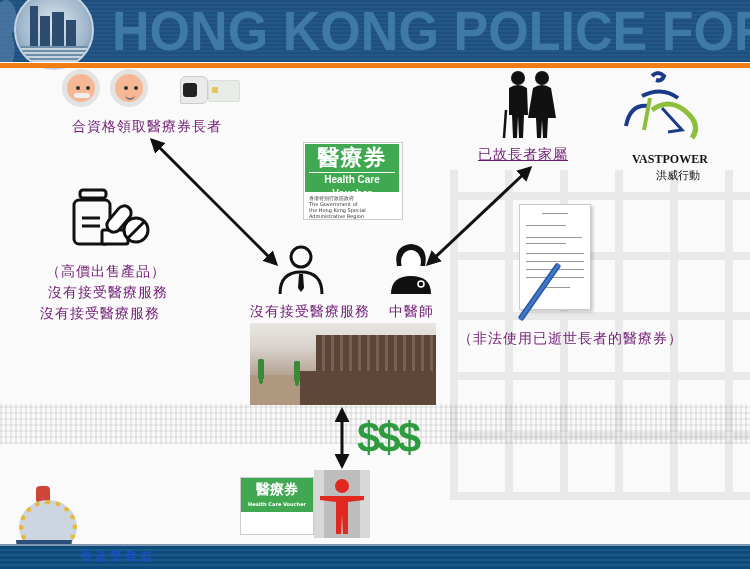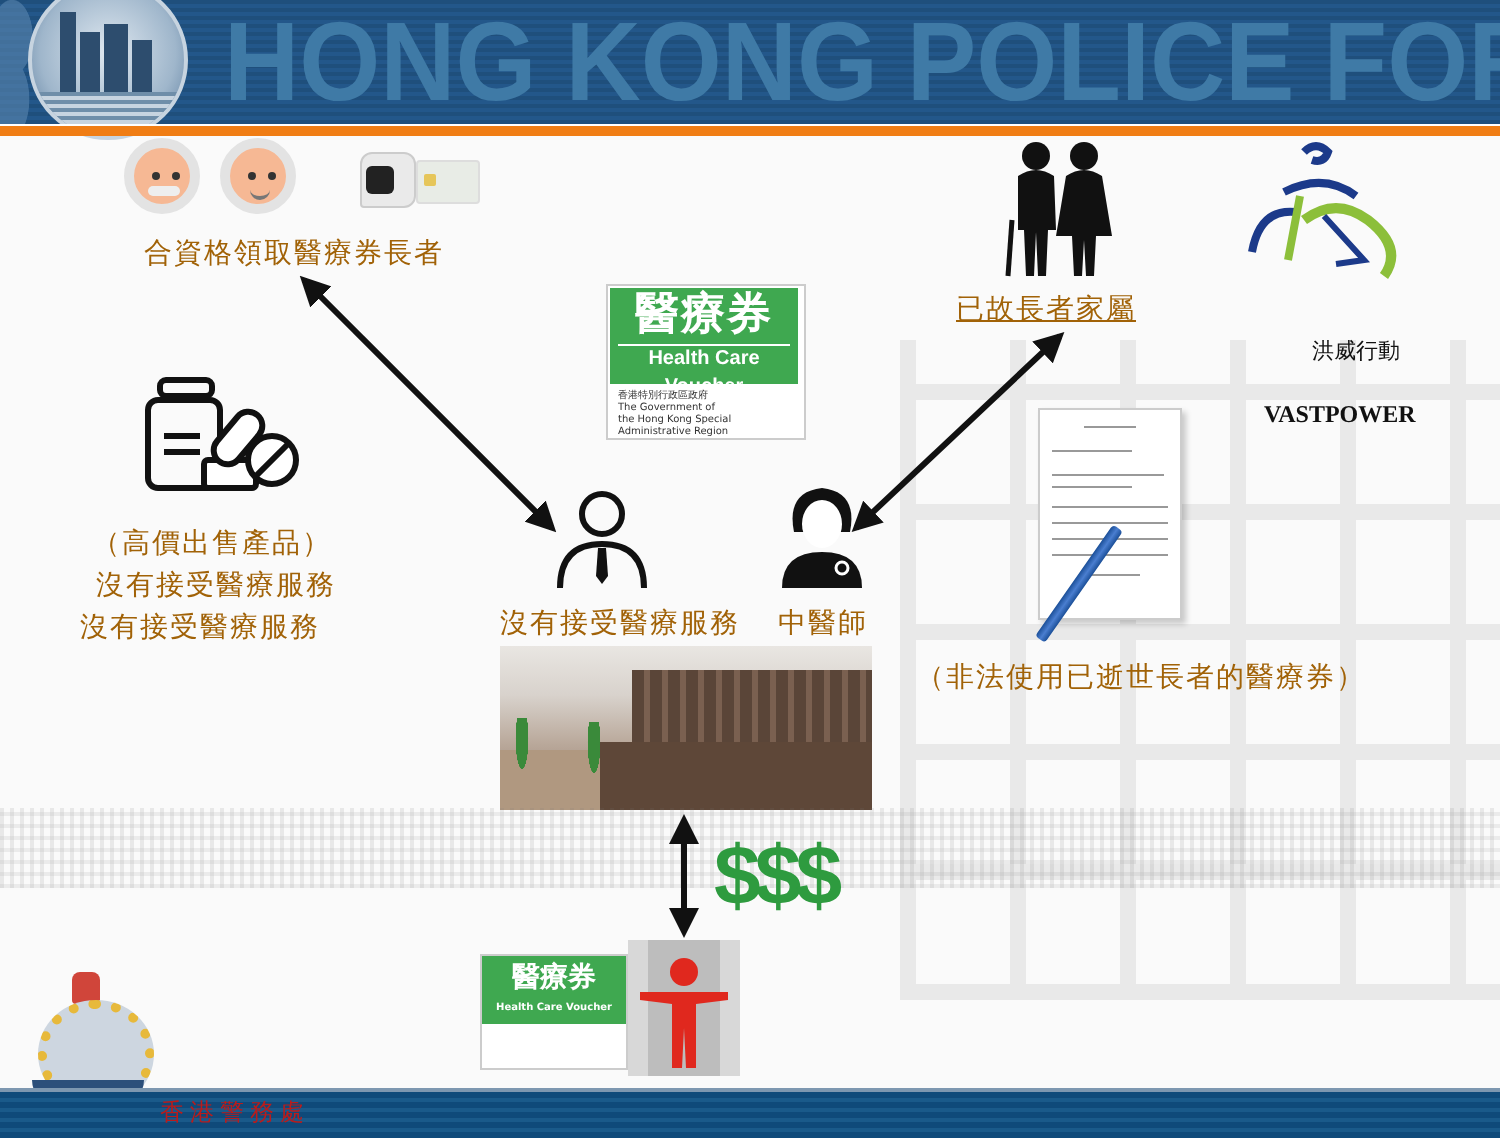--- a/index.html
+++ b/index.html
@@ -6,26 +6,26 @@
   body { width:750px; height:569px; position:relative; overflow:hidden; background:#fafafa; font-family:"DejaVu Serif", serif; }
   .header { position:absolute; left:0; top:0; width:750px; height:62px; background:repeating-linear-gradient(180deg,#1f4f7c 0px,#1f4f7c 2px,#23578a 2px,#23578a 4px); }
   .header-orange { position:absolute; left:0; top:62px; width:750px; height:5px; background:#f07d14; border-top:1px solid #fff; }
   .header-title { position:absolute; left:112px; top:2px; font-family:"Liberation Sans", sans-serif; font-weight:bold; font-size:56px; letter-spacing:0px; color:#3f7aa6; transform:scaleX(0.93); transform-origin:left top; white-space:nowrap; line-height:58px; }
   .emblem { position:absolute; left:14px; top:-10px; width:76px; height:76px; border-radius:50%; background:radial-gradient(circle at 50% 45%, #dfe8f0 0%, #9fb6cb 60%, #4b6f93 100%); border:2px solid #c7d4e0; overflow:hidden; }
   .emblem .bld { position:absolute; bottom:22px; background:#2d4d6e; }
   .emblem .water { position:absolute; left:0; bottom:0; width:100%; height:22px; background:repeating-linear-gradient(180deg,#6f8ea9 0 2px,#c7d4e0 2px 4px); }
   .leaves { position:absolute; left:0; top:0; width:30px; height:62px; background:radial-gradient(ellipse at 20% 30%, #5a86b0 0 30%, transparent 31%), radial-gradient(ellipse at 10% 80%, #5a86b0 0 30%, transparent 31%); opacity:.6; }
   .bg-building { position:absolute; right:0; top:170px; width:300px; height:330px; opacity:.08; background:repeating-linear-gradient(90deg, #333 0 8px, transparent 8px 55px), repeating-linear-gradient(0deg, #333 0 8px, transparent 8px 60px); }
   .footer { position:absolute; left:0; top:544px; width:750px; height:25px; background:repeating-linear-gradient(180deg,#0f4a7a 0 3px,#1a5a8a 3px 5px); border-top:2px solid #7d97b0; }
-  .footer-text { position:absolute; left:80px; top:548px; font-family:"DejaVu Sans", sans-serif; font-size:12px; color:#b91c1c; letter-spacing:3px; }
+  .footer-text { position:absolute; left:80px; top:548px; font-family:"DejaVu Sans", sans-serif; font-size:12px; color:#1d4ed8; letter-spacing:3px; }
   .badge { position:absolute; left:16px; top:486px; width:56px; height:72px; }
   .badge .crown { position:absolute; left:20px; top:0; width:14px; height:16px; background:#d0453a; border-radius:4px 4px 2px 2px; }
   .badge .ring { position:absolute; left:3px; top:14px; width:48px; height:44px; border-radius:50%; background:#cdd6e0; border:5px dotted #e7b93b; }
   .badge .ribbon { position:absolute; left:0; top:54px; width:56px; height:14px; background:#2c4f7a; border-radius:0 0 20px 20px; }
-  .label { position:absolute; font-size:14px; color:#a16207; white-space:nowrap; letter-spacing:1px; }
+  .label { position:absolute; font-size:14px; color:#701a75; white-space:nowrap; letter-spacing:1px; }
   .face { position:absolute; width:38px; height:38px; border-radius:50%; background:#f6b894; border:5px solid #e3e3e3; box-sizing:border-box; }
   .face .eye { position:absolute; top:12px; width:4px; height:4px; border-radius:50%; background:#333; }
   .face .mou { position:absolute; left:10px; top:20px; width:10px; height:4px; border-bottom:2px solid #777; border-radius:0 0 8px 8px; }
   .face .stache { position:absolute; left:7px; top:19px; width:16px; height:5px; background:#eee; border-radius:5px; }
   .reader { position:absolute; left:180px; top:76px; width:26px; height:26px; background:#eaeaea; border-radius:6px 6px 6px 2px; border:1px solid #ccc; }
   .reader .slot { position:absolute; left:2px; top:6px; width:14px; height:14px; background:#222; border-radius:3px; }
   .card { position:absolute; left:208px; top:80px; width:30px; height:20px; background:#e8ece6; border:1px solid #ddd; border-radius:2px; }
   .card .chip { position:absolute; left:3px; top:6px; width:6px; height:6px; background:#e6c65a; border-radius:1px; }
   .voucher { position:absolute; left:303px; top:142px; width:98px; height:76px; background:#fff; border:1px solid #ccc; }
   .voucher .top { position:absolute; left:1px; top:1px; width:94px; height:48px; background:#3fa850; color:#fff; text-align:center; }
@@ -41,21 +41,21 @@
   .noise { position:absolute; left:0; top:404px; width:750px; height:40px; background-image:repeating-linear-gradient(90deg, rgba(120,120,120,.25) 0 2px, transparent 2px 5px), repeating-linear-gradient(0deg, rgba(120,120,120,.2) 0 2px, transparent 2px 6px); opacity:.55; }
   .sss { position:absolute; left:357px; top:416px; font-family:"Liberation Sans", sans-serif; font-weight:bold; font-size:42px; color:#2e9b3f; letter-spacing:-3px; line-height:44px; }
   .mini-voucher { position:absolute; left:240px; top:477px; width:72px; height:56px; background:#fff; border:1px solid #ccc; }
   .mini-voucher .g { position:absolute; left:0; top:0; width:72px; height:34px; background:#3fa850; color:#fff; font-size:14px; text-align:center; line-height:22px; font-family:"DejaVu Sans", sans-serif; font-weight:bold; }
   .mini-voucher .g small { display:block; font-size:5px; line-height:8px; }
   .dh-logo { position:absolute; left:314px; top:470px; width:56px; height:68px; background:#bdbdbd; }
   .dh-logo .bar { position:absolute; top:0; width:10px; height:68px; background:#d8d8d8; }
   .doc { position:absolute; left:519px; top:204px; width:70px; height:104px; background:#fff; border:1px solid #ccc; box-shadow:2px 2px 3px rgba(0,0,0,.2); }
   .doc .line { position:absolute; left:6px; height:1px; background:#999; }
   .pen { position:absolute; left:556px; top:264px; width:6px; height:68px; background:linear-gradient(90deg,#1b4f98,#4a7ed0,#1b4f98); transform:rotate(35deg); transform-origin:top; border-radius:2px; }
-  .vast-label { position:absolute; left:632px; top:152px; font-family:"Liberation Serif", serif; font-weight:bold; font-size:12px; color:#111;margin-top:48px; }
+  .vast-label { position:absolute; left:632px; top:152px; font-family:"Liberation Serif", serif; font-weight:bold; font-size:12px; color:#111; }
   .vast-zh { position:absolute; left:656px; top:168px; font-size:11px; color:#111; font-family:"DejaVu Sans", sans-serif; }
 </style>
 </head>
 <body>
 
 <div class="header">
   <div class="leaves"></div>
   <div class="emblem">
     <div class="bld" style="left:14px;width:8px;height:40px;"></div>
     <div class="bld" style="left:24px;width:10px;height:30px;"></div>

